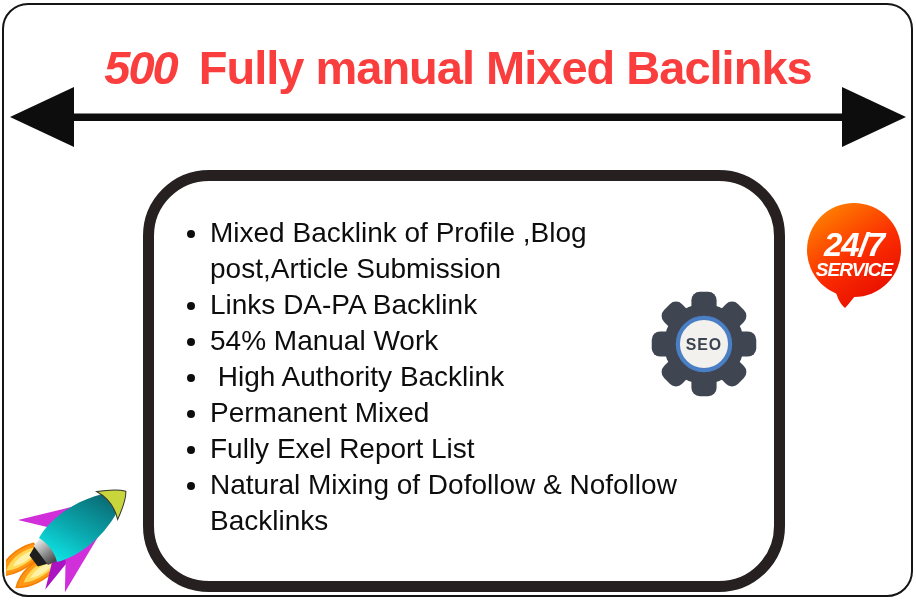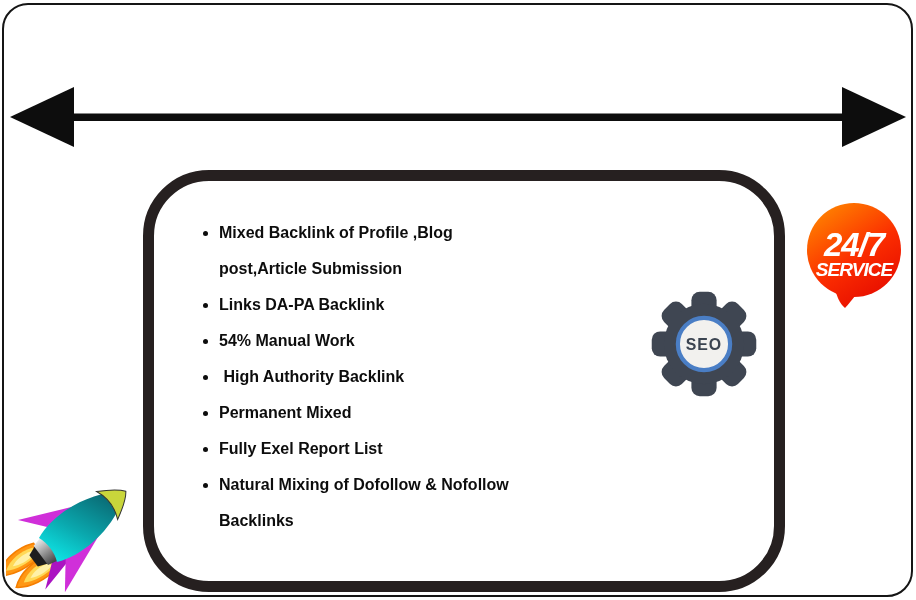--- a/index.html
+++ b/index.html
@@ -20,36 +20,38 @@
   .arrow-svg { position:absolute; left:0; top:84px; width:916px; height:68px; z-index:1; }
   .panel {
     position:absolute; left:143px; top:170px; width:642px; height:422px;
     box-sizing:border-box; border:11px solid #262020; border-radius:66px;
     background:#ffffff; z-index:2;
   }
   .features {
     margin:0; padding:34px 0 0 56px; list-style:disc outside; width:520px;
   }
   .features li {
-    font-size:16px; font-weight:bold; color:#0d0d0d; line-height:36px;
+    font-size:28px; font-weight:normal; color:#0d0d0d; line-height:36px;
     white-space:pre-line;
-    margin-left:9px;
   }
   .gear-svg { position:absolute; left:494px; top:107px; width:112px; height:112px; }
   .badge-svg { position:absolute; left:799px; top:197px; width:112px; height:116px; z-index:3; }
   .rocket-svg { position:absolute; left:6px; top:464px; width:172px; height:136px; z-index:4; }
   .badge-txt { font-style:italic; font-weight:bold; fill:#ffffff; }
 </style>
 </head>
 <body>
 
 <div class="stage">
 
   <div class="card-border"></div>
 
+  <header class="title">
+    <span class="qty">500</span><span>Fully manual Mixed Baclinks</span>
+  </header>
 
   <svg class="arrow-svg" viewBox="0 0 916 68" aria-hidden="true">
     <rect x="44" y="29.5" width="828" height="7.5" fill="#0d0d0d"></rect>
     <polygon points="10,33 74,3 74,63" fill="#0d0d0d"></polygon>
     <polygon points="906,33 842,3 842,63" fill="#0d0d0d"></polygon>
   </svg>
 
   <section class="panel">
     <ul class="features">
       <li>Mixed Backlink of Profile ,Blog

